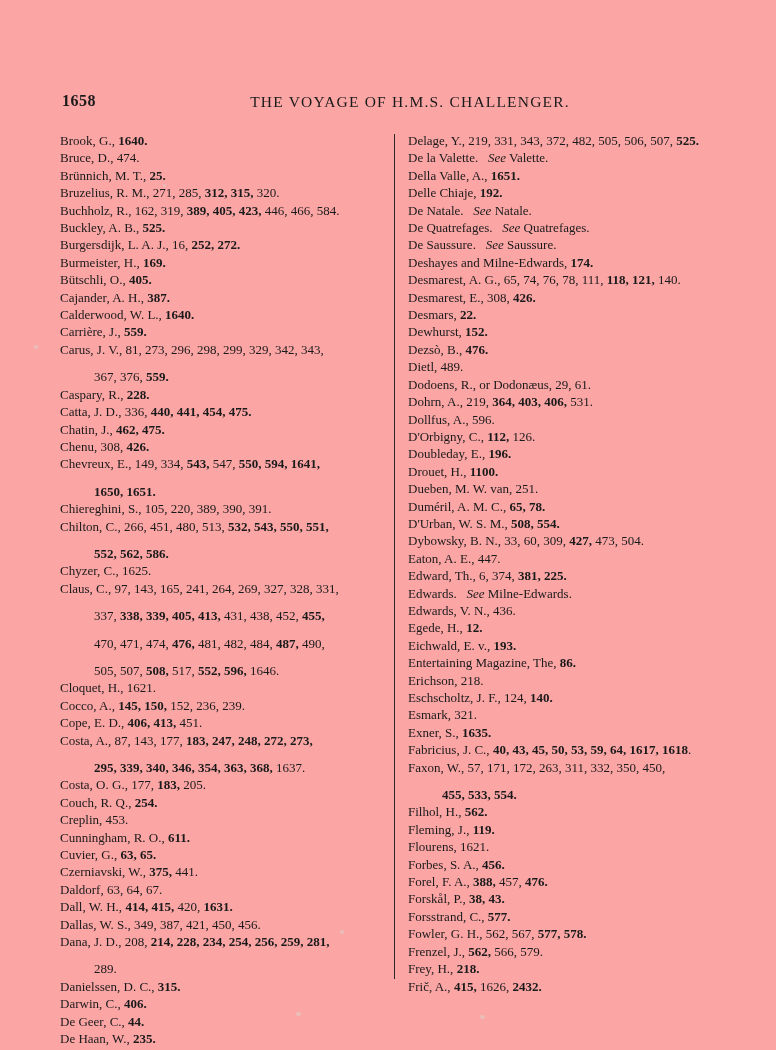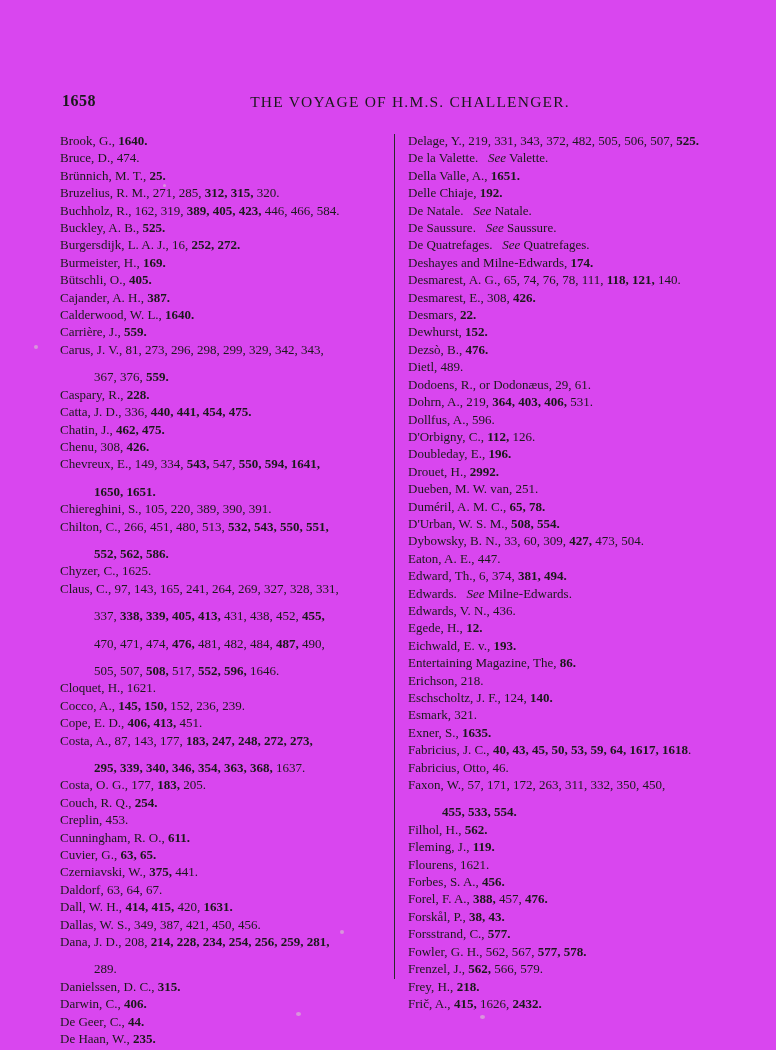--- a/index.html
+++ b/index.html
@@ -13,21 +13,21 @@
     font-family: "Liberation Serif", serif;
     color: #1a1a1a;
     position: relative;
     overflow: hidden;
   }
   .page {
     position: absolute;
     left: 0; top: 0;
     width: 776px;
     height: 1050px;
-    background: #d946ef;
+    background: #fca5a5;
   }
   .header {
     position: absolute;
     left: 0;
     top: 92px;
     width: 776px;
     height: 22px;
   }
   .page-number {
     position: absolute;
@@ -152,52 +152,51 @@
         <p class="entry">De Geer, C., <b>44.</b></p>
         <p class="entry">De Haan, W., <b>235.</b></p>
         <p class="entry">De Kay, J. E., <b>206,</b> 434, 437.</p>
       </div>
     <div class="col col-right">
         <p class="entry">Delage, Y., 219, 331, 343, 372, 482, 505, 506, 507, <b>525.</b></p>
         <p class="entry">De la Valette.&nbsp;&nbsp;&nbsp;<i>See</i> Valette.</p>
         <p class="entry">Della Valle, A., <b>1651.</b></p>
         <p class="entry">Delle Chiaje, <b>192.</b></p>
         <p class="entry">De Natale.&nbsp;&nbsp;&nbsp;<i>See</i> Natale.</p>
+        <p class="entry">De Quatrefages.&nbsp;&nbsp;&nbsp;<i>See</i> Quatrefages.</p>
         <p class="entry">De Saussure.&nbsp;&nbsp;&nbsp;<i>See</i> Saussure.</p>
-        <p class="entry">De Quatrefages.&nbsp;&nbsp;&nbsp;<i>See</i> Quatrefages.</p>
         <p class="entry">Deshayes and Milne-Edwards, <b>174.</b></p>
         <p class="entry">Desmarest, A. G., 65, 74, 76, 78, 111, <b>118, 121,</b> 140.</p>
         <p class="entry">Desmarest, E., 308, <b>426.</b></p>
         <p class="entry">Desmars, <b>22.</b></p>
         <p class="entry">Dewhurst, <b>152.</b></p>
         <p class="entry">Dezsò, B., <b>476.</b></p>
         <p class="entry">Dietl, 489.</p>
         <p class="entry">Dodoens, R., or Dodonæus, 29, 61.</p>
         <p class="entry">Dohrn, A., 219, <b>364, 403, 406,</b> 531.</p>
         <p class="entry">Dollfus, A., 596.</p>
         <p class="entry">D'Orbigny, C., <b>112,</b> 126.</p>
         <p class="entry">Doubleday, E., <b>196.</b></p>
-        <p class="entry">Drouet, H., <b>2992.</b></p>
+        <p class="entry">Drouet, H., <b>1100.</b></p>
         <p class="entry">Dueben, M. W. van, 251.</p>
         <p class="entry">Duméril, A. M. C., <b>65, 78.</b></p>
         <p class="entry">D'Urban, W. S. M., <b>508, 554.</b></p>
         <p class="entry">Dybowsky, B. N., 33, 60, 309, <b>427,</b> 473, 504.</p>
         <p class="entry">Eaton, A. E., 447.</p>
-        <p class="entry">Edward, Th., 6, 374, <b>381, 494.</b></p>
+        <p class="entry">Edward, Th., 6, 374, <b>381, 225.</b></p>
         <p class="entry">Edwards.&nbsp;&nbsp;&nbsp;<i>See</i> Milne-Edwards.</p>
         <p class="entry">Edwards, V. N., 436.</p>
         <p class="entry">Egede, H., <b>12.</b></p>
         <p class="entry">Eichwald, E. v., <b>193.</b></p>
         <p class="entry">Entertaining Magazine, The, <b>86.</b></p>
         <p class="entry">Erichson, 218.</p>
         <p class="entry">Eschscholtz, J. F., 124, <b>140.</b></p>
         <p class="entry">Esmark, 321.</p>
         <p class="entry">Exner, S., <b>1635.</b></p>
         <p class="entry">Fabricius, J. C., <b>40, 43, 45, 50, 53, 59, 64, 1617, 1618</b>.</p>
-        <p class="entry">Fabricius, Otto, 46.</p>
         <p class="entry">Faxon, W., 57, 171, 172, 263, 311, 332, 350, 450,<span class="cont"><b>455, 533, 554.</b></span></p>
         <p class="entry">Filhol, H., <b>562.</b></p>
         <p class="entry">Fleming, J., <b>119.</b></p>
         <p class="entry">Flourens, 1621.</p>
         <p class="entry">Forbes, S. A., <b>456.</b></p>
         <p class="entry">Forel, F. A., <b>388,</b> 457, <b>476.</b></p>
         <p class="entry">Forskål, P., <b>38, 43.</b></p>
         <p class="entry">Forsstrand, C., <b>577.</b></p>
         <p class="entry">Fowler, G. H., 562, 567, <b>577, 578.</b></p>
         <p class="entry">Frenzel, J., <b>562,</b> 566, 579.</p>

